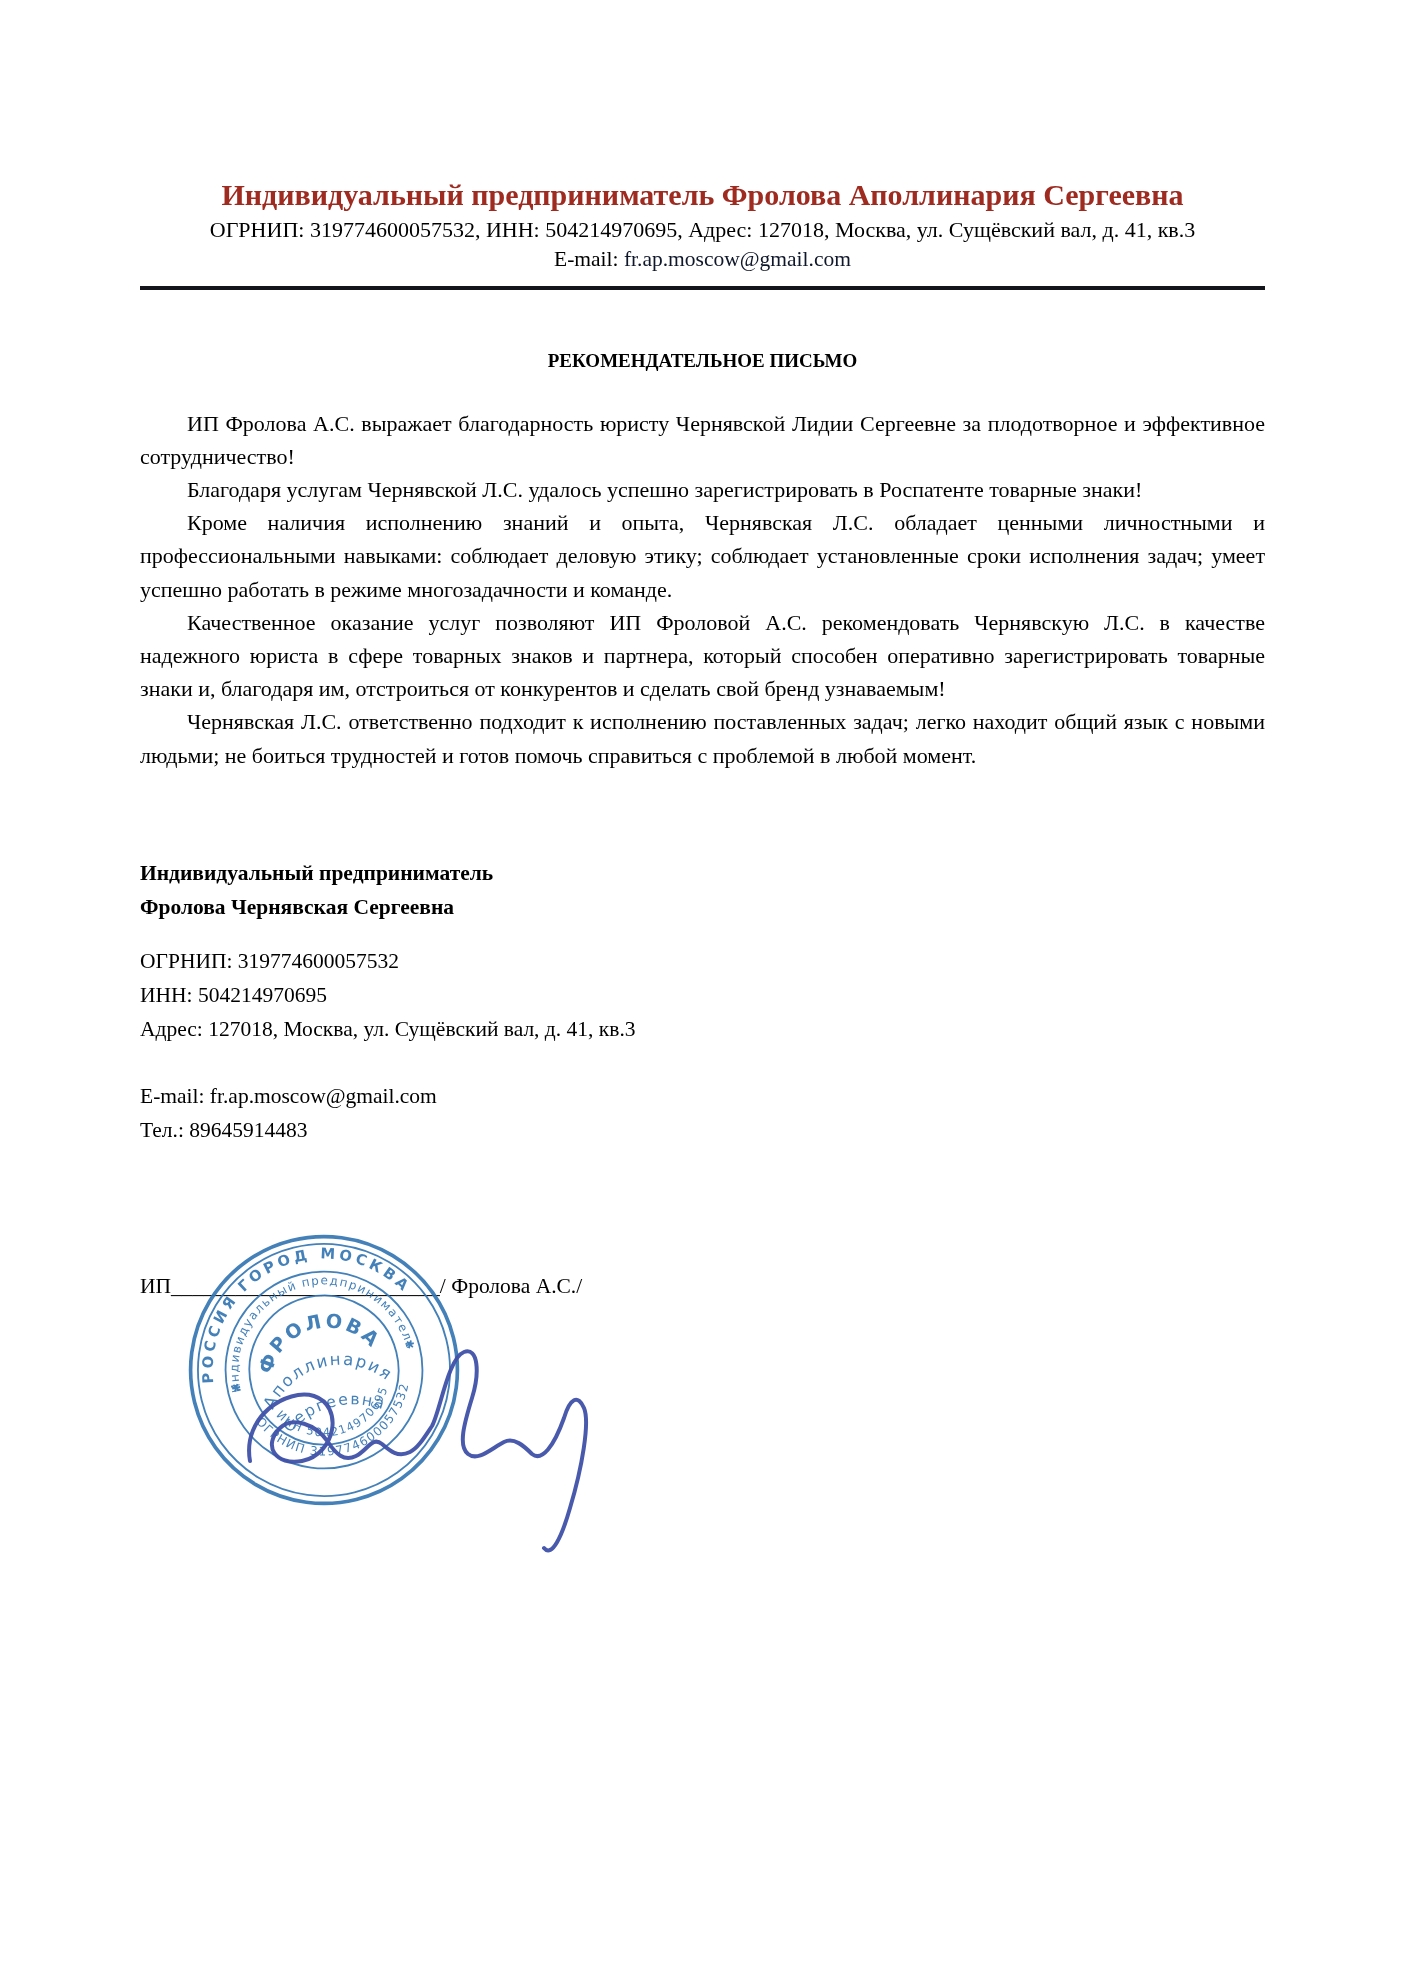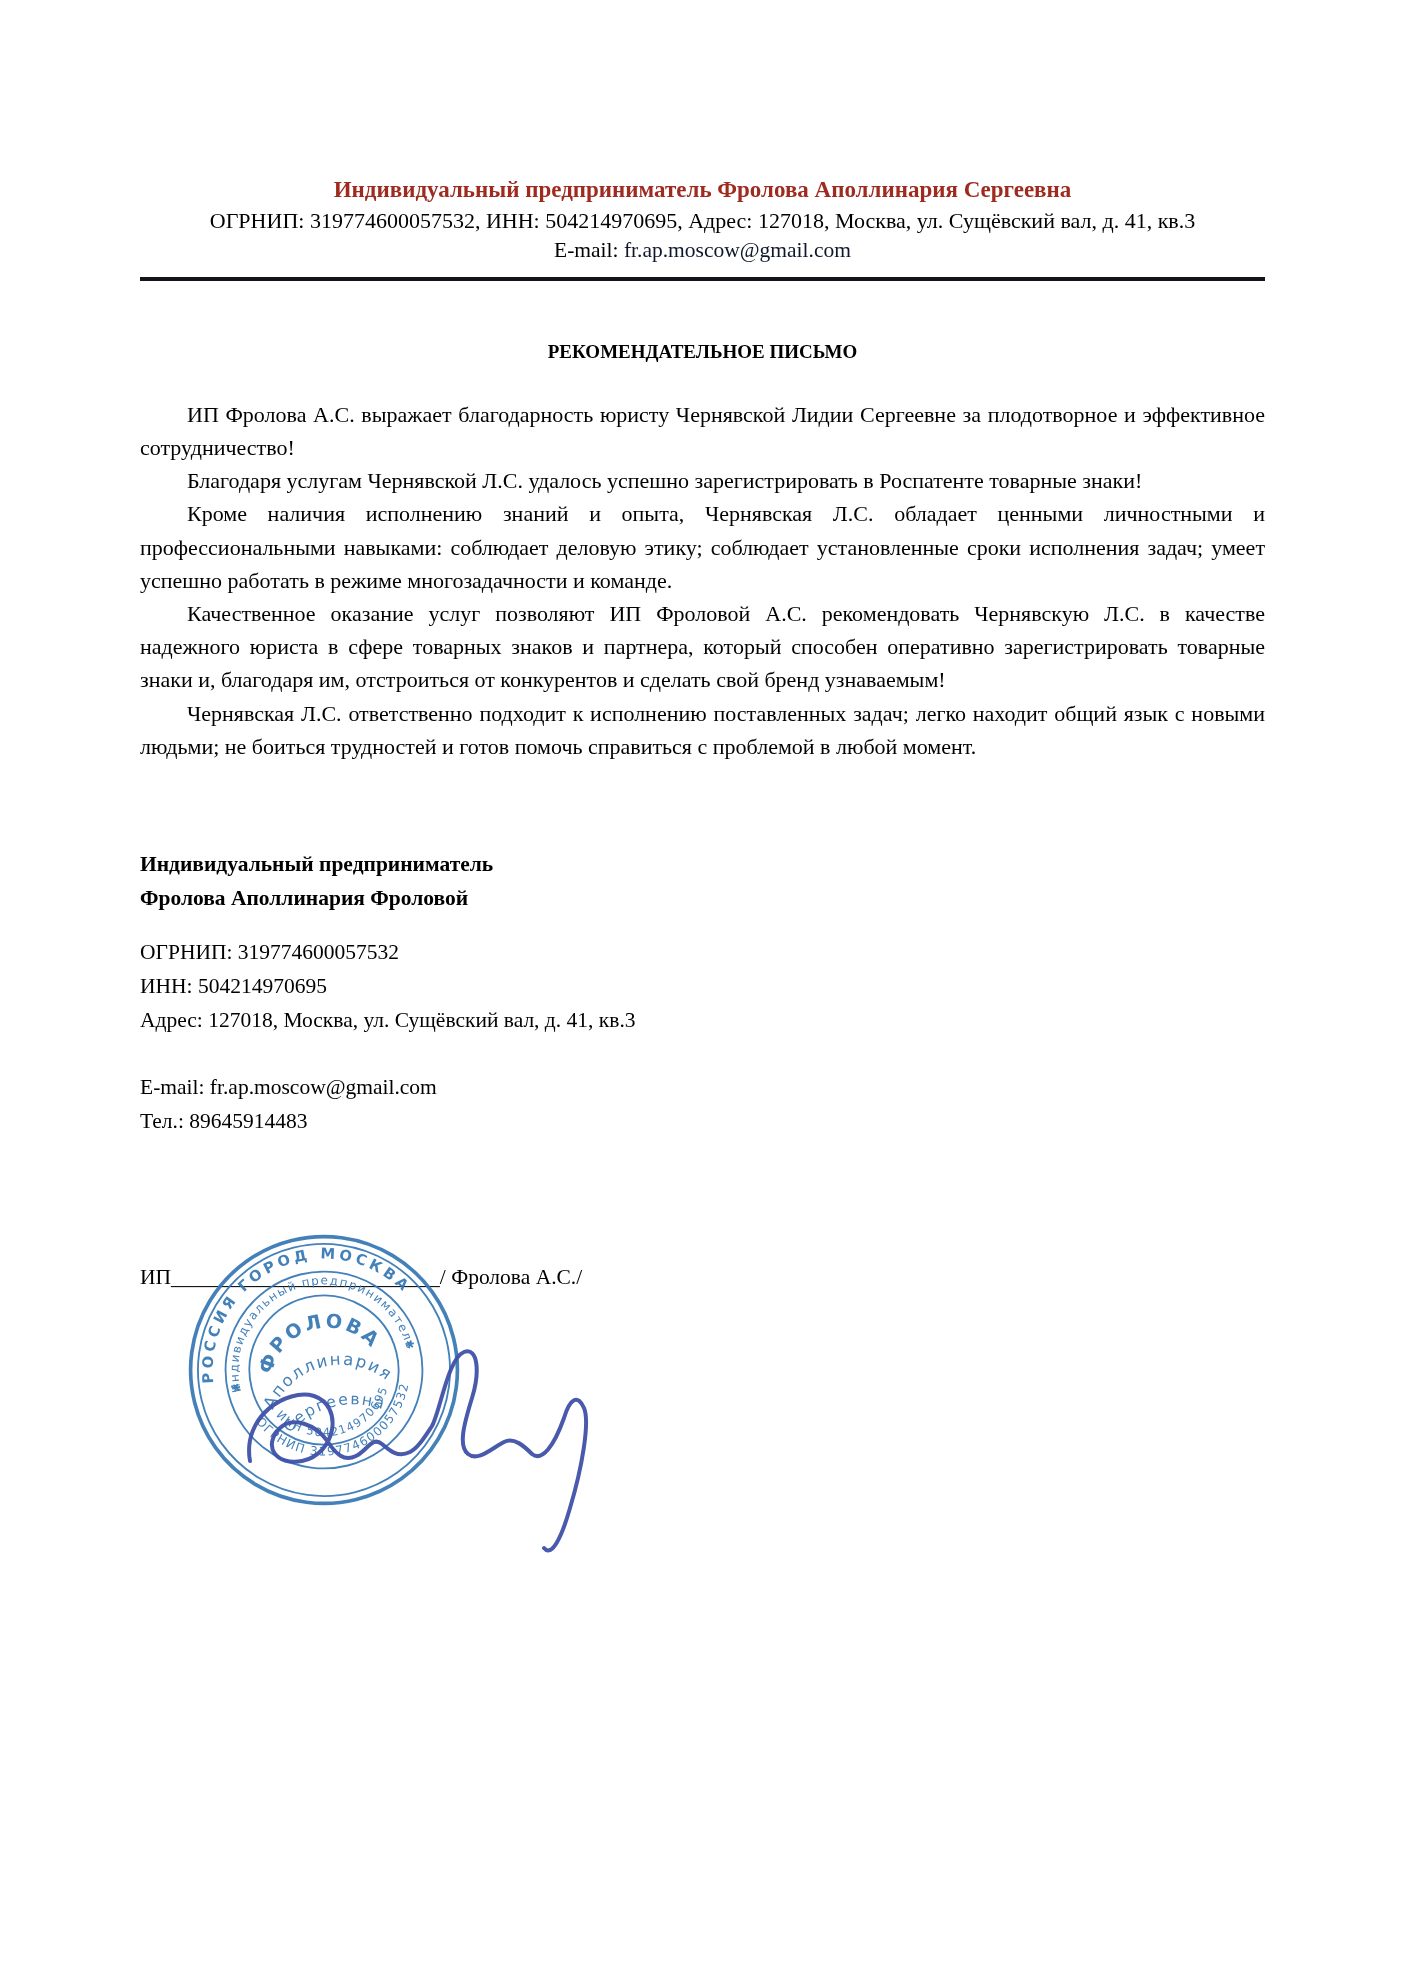--- a/index.html
+++ b/index.html
@@ -8,21 +8,21 @@
     width:1402px; height:1988px;
     background:#ffffff;
     font-family:"Liberation Serif", serif;
     color:#000000;
     overflow:hidden;
   }
   .content { padding:0 137px 0 140px; }
 
   
   .letterhead { padding-top:176px; text-align:center; }
-  .lh-title   { font-size:23px; font-weight:bold; line-height:1.25; color:#9e2a20; }
+  .lh-title   { font-size:30px; font-weight:bold; line-height:1.25; color:#9e2a20; }
   .lh-info    { font-size:22px; line-height:1.38; margin-top:1px; }
   .lh-email   { font-size:21.5px; line-height:1.38; }
   .lh-email a { color:#0f172a; text-decoration:none; }
   .rule { border:none; border-top:4px solid #14141c; margin:11px 0 0 0; }
 
   
   .doc-heading { text-align:center; font-weight:bold; font-size:19px; line-height:27px; margin:57px 0 0 0; }
   .body-text { margin-top:33px; font-size:22px; line-height:33.2px; text-align:justify; }
   .body-text p { margin:0; text-indent:47px; }
 
@@ -75,21 +75,21 @@
       <p>ИП Фролова А.С. выражает благодарность юристу Чернявской Лидии Сергеевне за плодотворное и эффективное сотрудничество!</p>
       <p>Благодаря услугам Чернявской Л.С. удалось успешно зарегистрировать в Роспатенте товарные знаки!</p>
       <p>Кроме наличия исполнению знаний и опыта, Чернявская Л.С. обладает ценными личностными и профессиональными навыками: соблюдает деловую этику; соблюдает установленные сроки исполнения задач; умеет успешно работать в режиме многозадачности и команде.</p>
       <p>Качественное оказание услуг позволяют ИП Фроловой А.С. рекомендовать Чернявскую Л.С. в качестве надежного юриста в сфере товарных знаков и партнера, который способен оперативно зарегистрировать товарные знаки и, благодаря им, отстроиться от конкурентов и сделать свой бренд узнаваемым!</p>
       <p>Чернявская Л.С. ответственно подходит к исполнению поставленных задач; легко находит общий язык с новыми людьми; не боиться трудностей и готов помочь справиться с проблемой в любой момент.</p>
     </section>
 
     <section class="sig-block">
       <div class="sig-name">
         <p>Индивидуальный предприниматель</p>
-        <p>Фролова Аполлинария Фроловой</p>
+        <p>Фролова Чернявская Сергеевна</p>
       </div>
       <div class="sig-details">
         <p>ОГРНИП: 319774600057532</p>
         <p>ИНН: 504214970695</p>
         <p>Адрес: 127018, Москва, ул. Сущёвский вал, д. 41, кв.3</p>
       </div>
       <div class="sig-contacts">
         <p>E-mail: fr.ap.moscow@gmail.com</p>
         <p>Тел.: 89645914483</p>
       </div>

